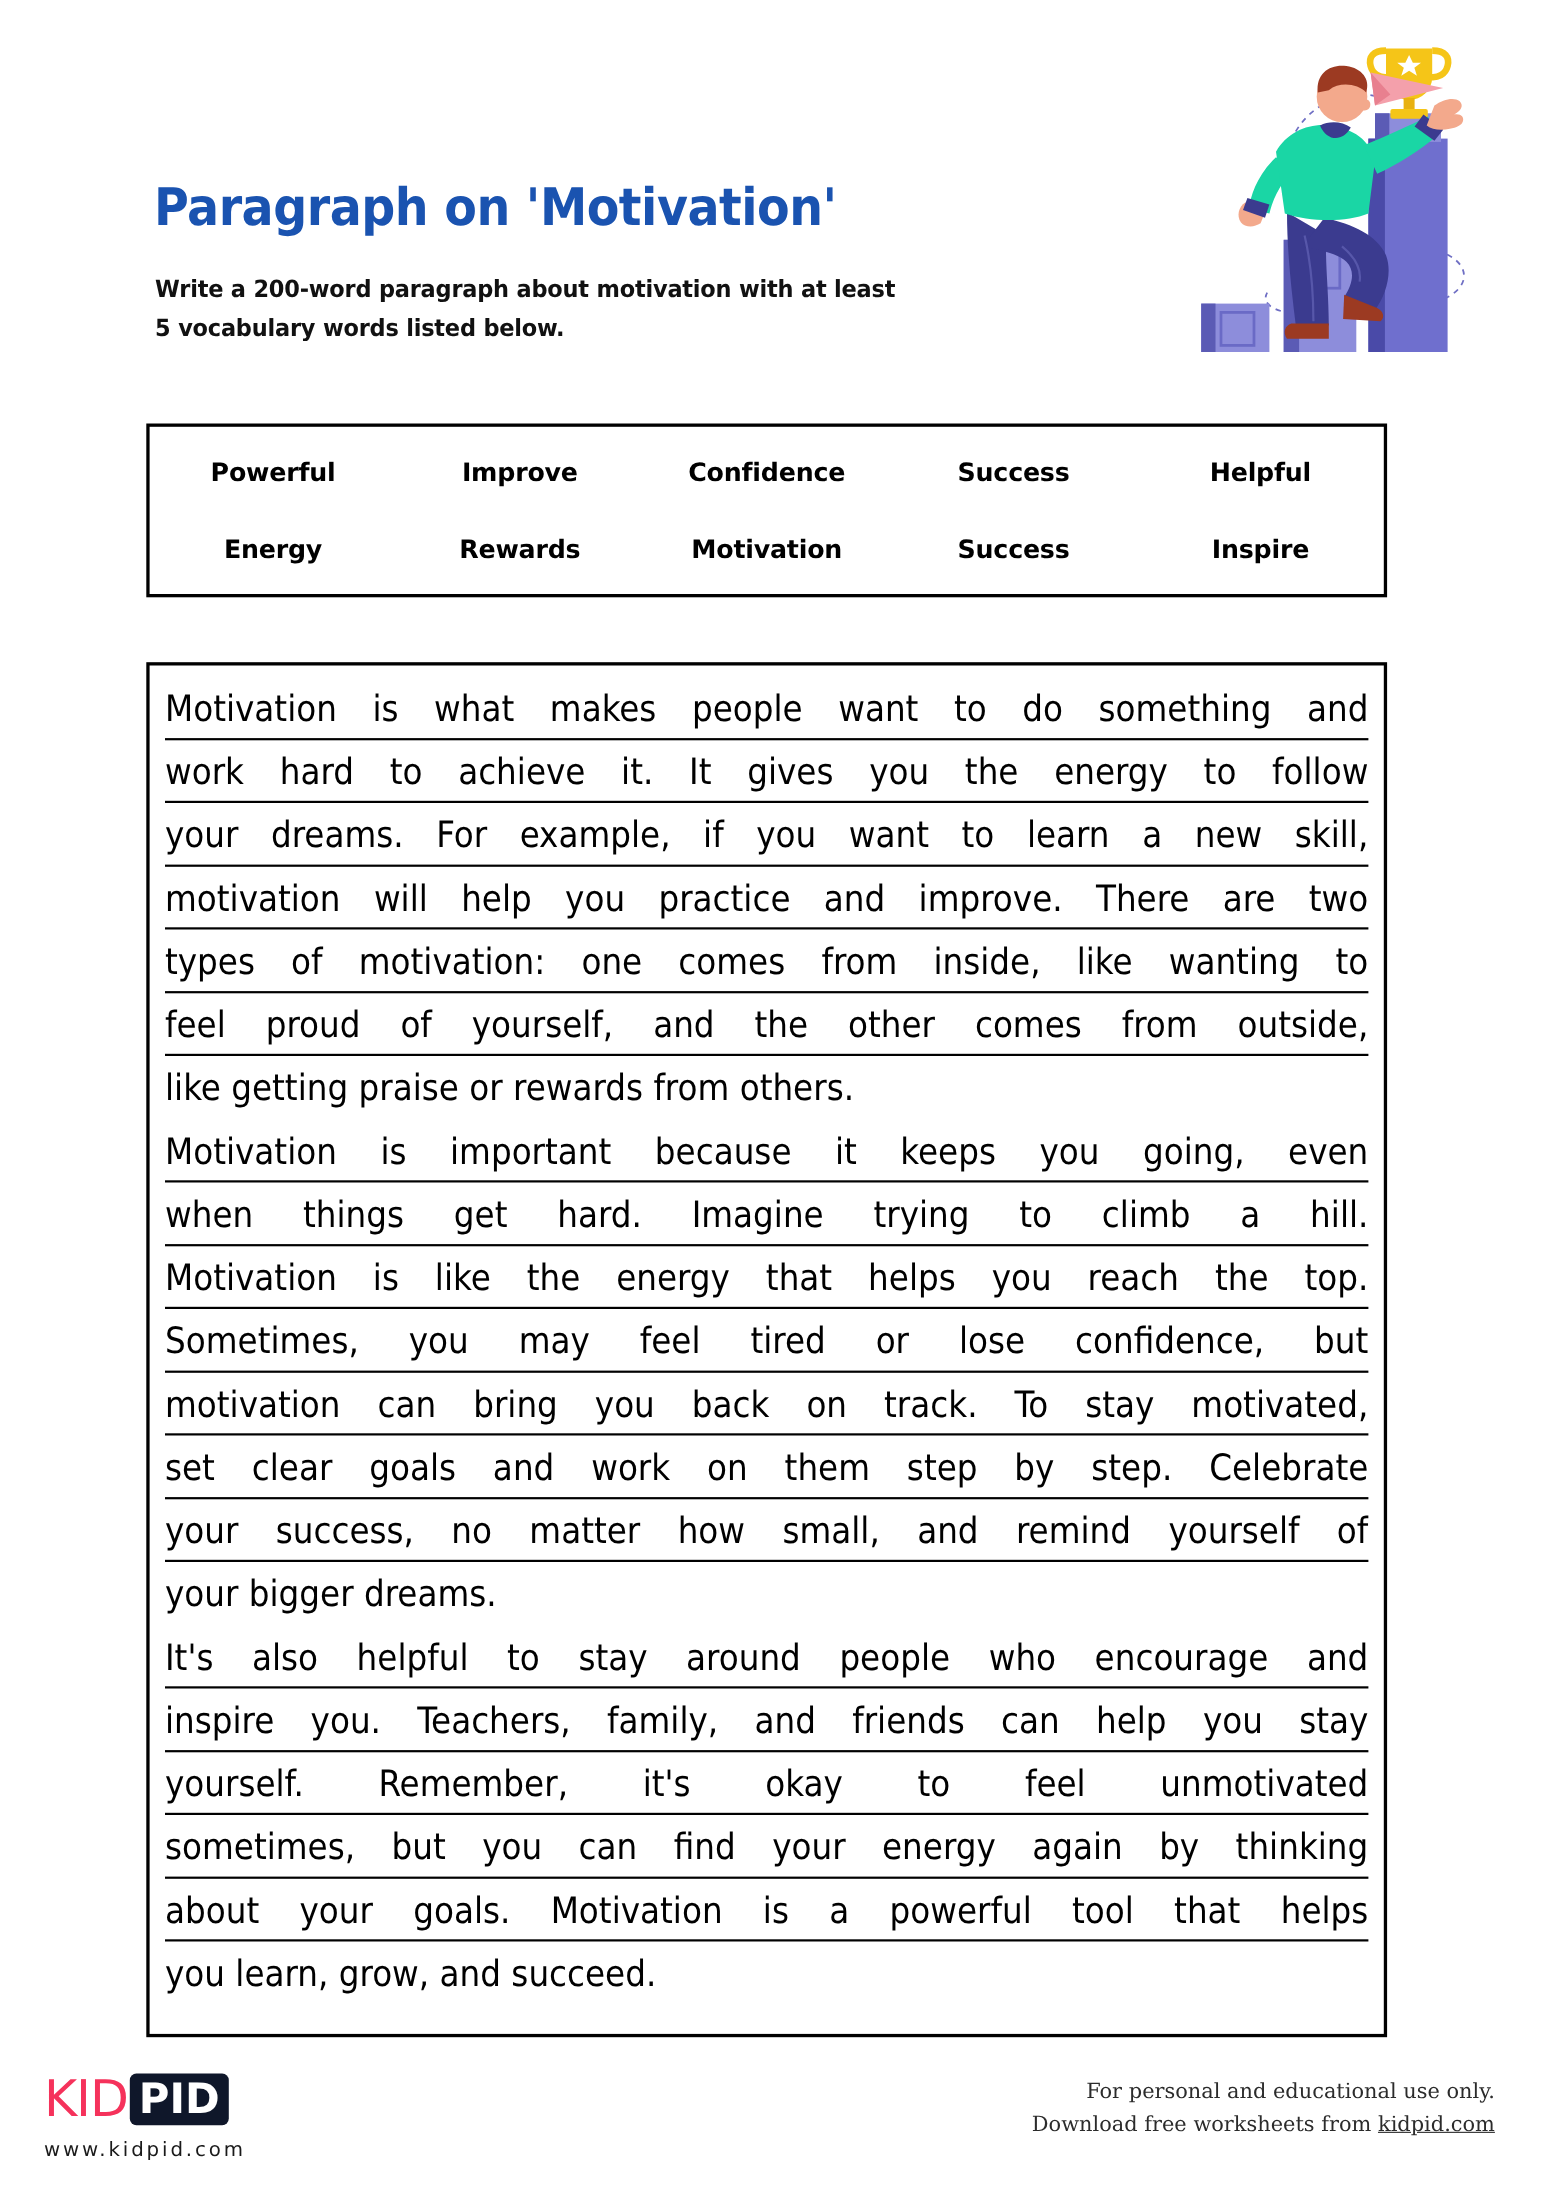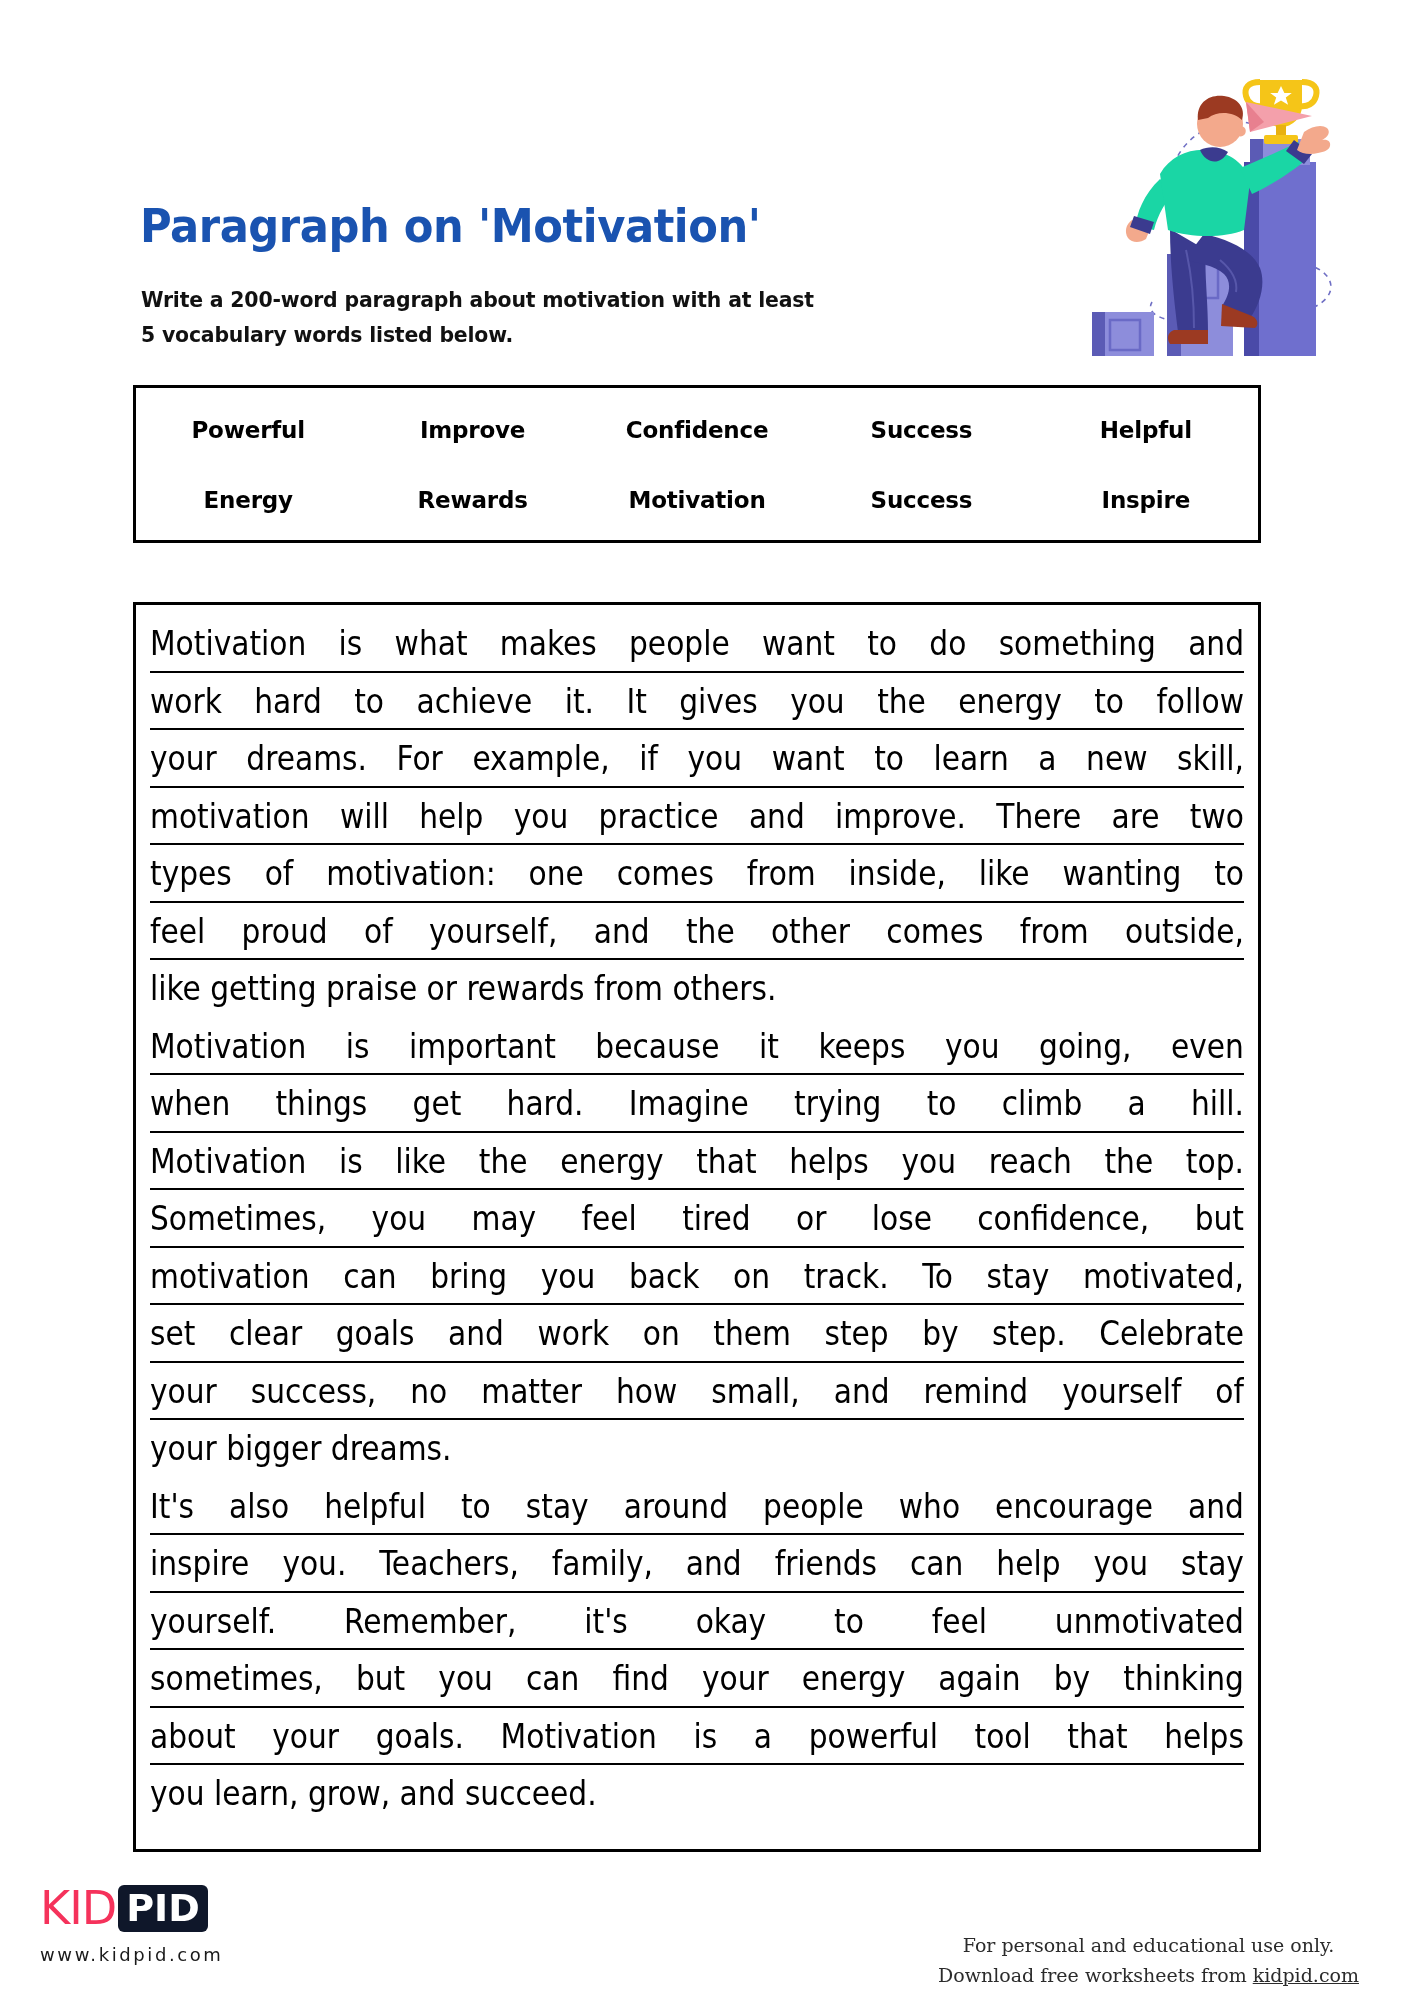--- a/index.html
+++ b/index.html
@@ -18,21 +18,20 @@
     background: #ffffff;
     overflow: hidden;
   }
 
   
   .header {
     position: absolute;
     left: 0; top: 0;
     width: 1414px;
     height: 300px;
-    margin-top: 36px;
   }
 
   .title {
     position: absolute;
     left: 140px;
     top: 162px;
     font-family: "DejaVu Sans", sans-serif;
     font-size: 47px;
     font-weight: bold;
     letter-spacing: -0.5px;
@@ -194,26 +193,25 @@
     color: #1a1a1a;
     letter-spacing: 2.6px;
     margin-top: 8px;
     text-align: center;
   }
 
   .footer-right {
     position: absolute;
     right: 55px;
     top: 14px;
-    text-align: center;
+    text-align: right;
     font-family: "DejaVu Serif", serif;
     font-size: 19px;
     color: #2b2b2b;
     line-height: 30px;
-    margin-top: 44px;
   }
   .footer-right a, .footer-right .link {
     color: #2b2b2b;
     text-decoration: underline;
   }
 </style>
 </head>
 <body>
 
 <div class="page">

